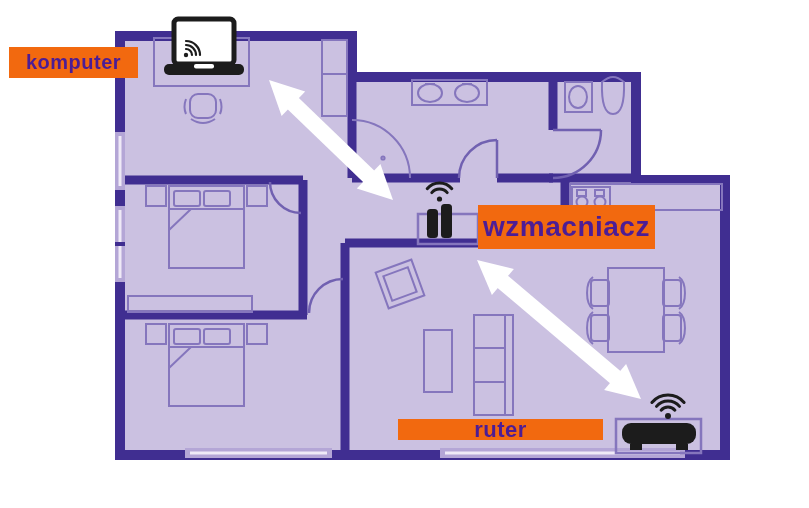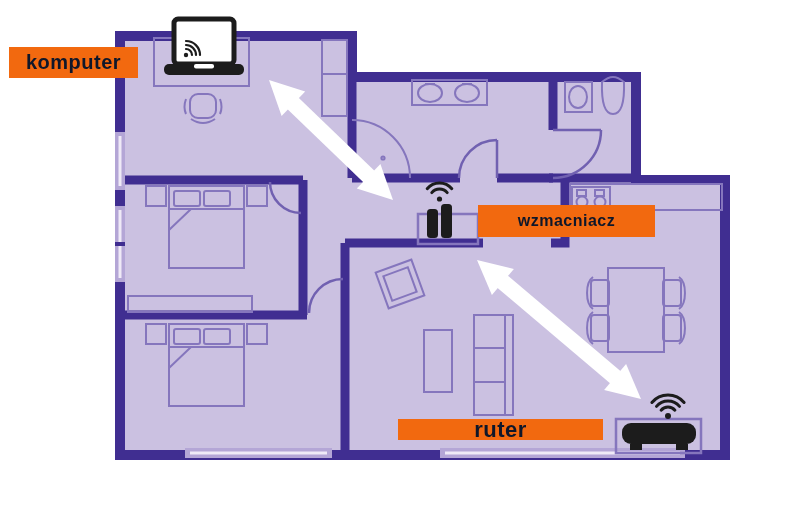--- a/index.html
+++ b/index.html
@@ -1,19 +1,19 @@
 <!DOCTYPE html>
 <html><head>
 <meta charset="utf-8">
 <style>
   html,body{margin:0;padding:0;background:#fff;}
   #stage{position:relative;width:809px;height:508px;background:#ffffff;overflow:hidden;
          font-family:"Liberation Sans","DejaVu Sans",sans-serif;}
   #planSvg{position:absolute;left:0;top:0;}
-  .label{position:absolute;background:#f2690f;color:#0f172a;font-weight:bold;
+  .label{position:absolute;background:#f2690f;color:#4c1d95;font-weight:bold;
          display:flex;align-items:center;justify-content:center;letter-spacing:0.5px;}
 </style>
 </head>
 <body>
 
 <div id="stage">
 
 <svg id="planSvg" width="809" height="508" viewBox="0 0 809 508">
 
   <path d="M 120,36 H 352 V 77 H 636 V 180 H 725 V 455 H 120 Z" fill="#cbc1e1" stroke="#402e91" stroke-width="10" stroke-linejoin="miter"></path>
@@ -175,17 +175,17 @@
     </g>
     <circle cx="668" cy="416" r="3" fill="#1c1c1c"></circle>
     <rect x="622" y="423" width="74" height="21" rx="9" fill="#1c1c1c"></rect>
     <rect x="630" y="444" width="12" height="6" fill="#1c1c1c"></rect>
     <rect x="676" y="444" width="12" height="6" fill="#1c1c1c"></rect>
   </g>
 </svg>
 
 <div class="label" style="left:9px;top:47px;width:129px;height:31px;font-size:20px;">komputer</div>
 
-<div class="label" style="left:478px;top:205px;width:177px;height:32px;font-size:16px;">wzmacniacz</div>
+<div class="label" style="left:478px;top:205px;width:177px;height:44px;font-size:28px;">wzmacniacz</div>
 
 <div class="label" style="left:398px;top:419px;width:205px;height:21px;font-size:22px;">ruter</div>
 
 </div>
 
 </body></html>

